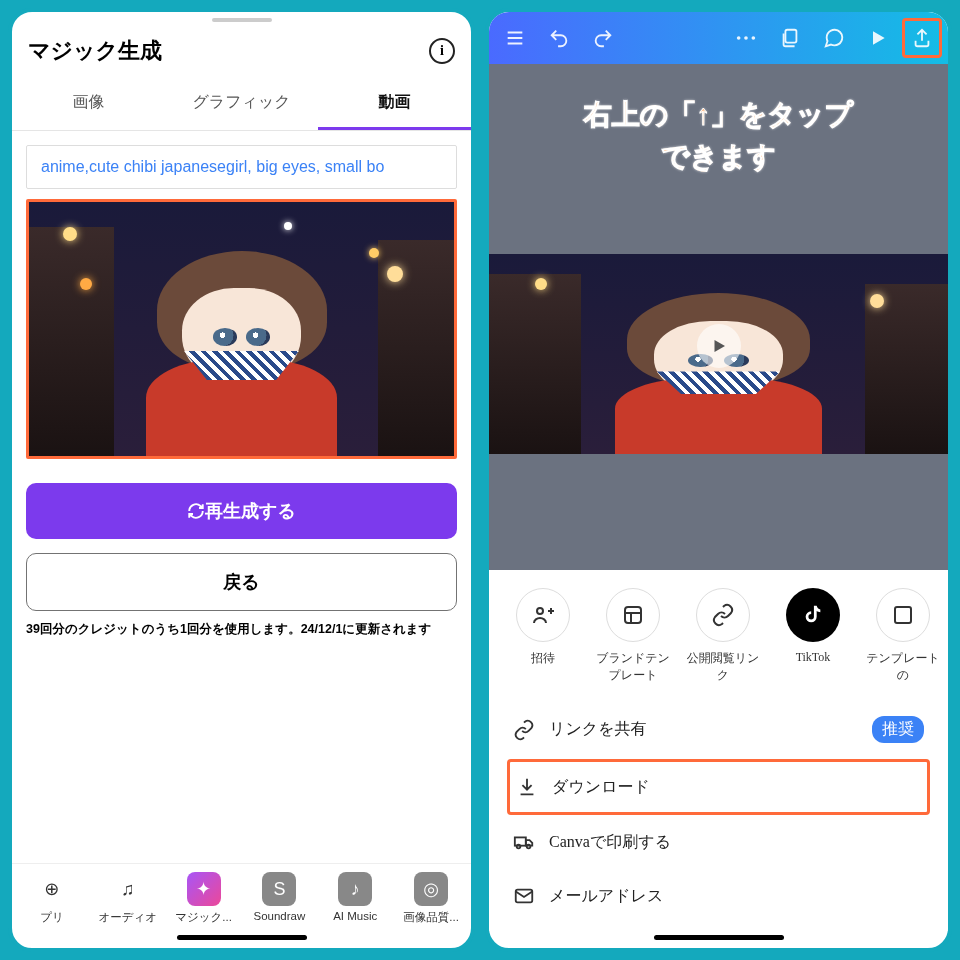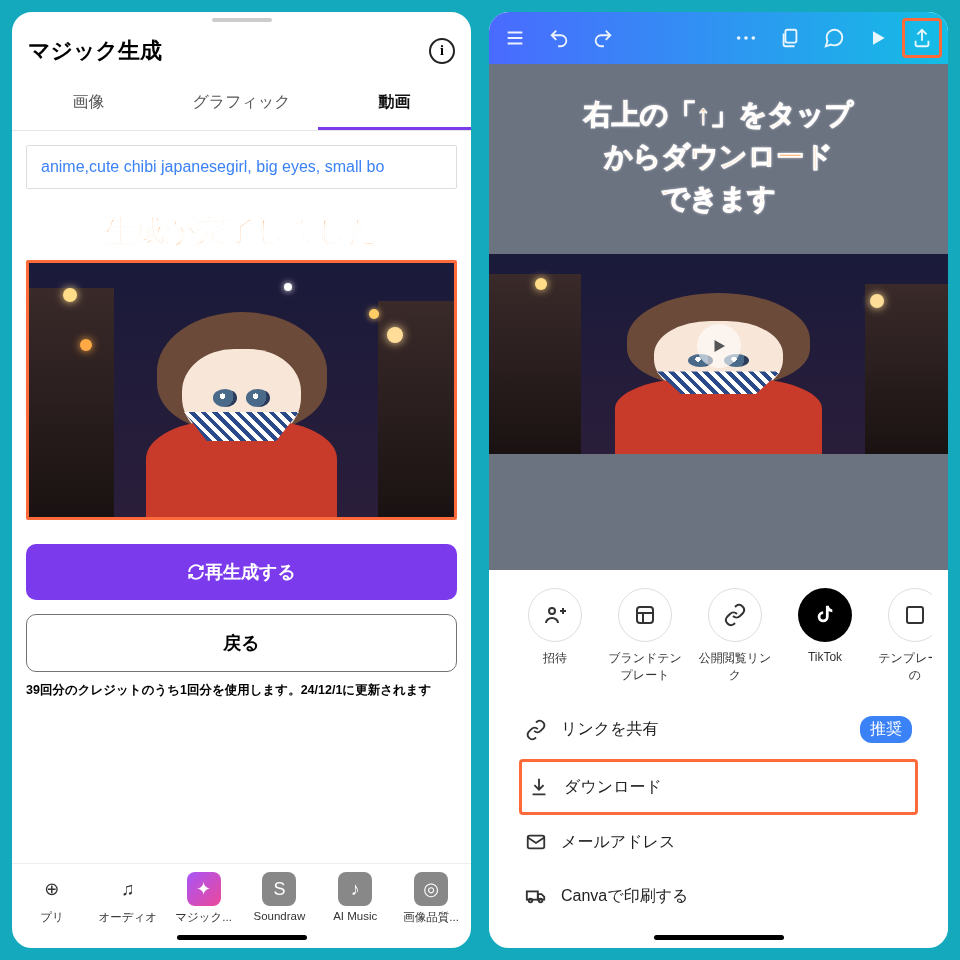--- a/index.html
+++ b/index.html
@@ -37,21 +37,21 @@
   
   
   .topbar { height: 52px; background: linear-gradient(90deg,#4a6aff 0%, #14bde5 100%); display: flex; align-items: center; padding: 0 6px; gap: 4px; }
   .topbar .ico { width: 40px; height: 40px; color: rgba(255,255,255,.9); display: flex; align-items: center; justify-content: center; }
   .topbar .sp { flex: 1; }
   .share-hl { border: 3px solid #ff6a3a; border-radius: 4px; }
   .canvas-area { flex:1; background:#6b7280; position:relative; overflow:hidden; }
   .canvas-img { position:absolute; top:190px; left:0; right:0; height:200px; background: linear-gradient(180deg,#1a1a3a 0%, #2a1e3a 100%); }
   .overlay2 { position:absolute; top:30px; left:0; right:0; text-align:center; color:#ff9a4a; font-size:28px; font-weight:800; line-height:1.5; -webkit-text-stroke: 1px #fff; text-shadow: 0 0 3px #fff; z-index:5; }
   .play-circle { position:absolute; top:260px; left:50%; transform:translateX(-50%); width:44px; height:44px; background:rgba(255,255,255,.6); border-radius:50%; display:flex; align-items:center; justify-content:center; z-index:3; }
-  .sheet { background:#fff; border-radius: 18px 18px 0 0; padding: 18px 16px 8px; }
+  .sheet { background:#fff; border-radius: 18px 18px 0 0; padding: 18px 4px 8px; font-family: Liberation Serif, serif; }
   .share-row { display:flex; gap:6px; padding: 0 8px 16px; overflow:hidden; }
   .share-item { flex:0 0 84px; display:flex; flex-direction:column; align-items:center; gap:8px; font-size:12px; text-align:center; color:#333; }
   .share-circle { width:54px; height:54px; border:1px solid #ddd; border-radius:50%; display:flex; align-items:center; justify-content:center; font-size:20px; }
   .tiktok { background:#000; color:#fff; border:none; }
   .option-row { display:flex; align-items:center; gap:14px; padding:16px 20px; font-size:16px; color:#222; }
   .option-row.hl { margin:0 14px; border:3px solid #ff6a3a; border-radius:4px; padding:14px 6px; }
   .badge { background:#3b82f6; color:#fff; font-size:16px; padding:3px 10px; border-radius:12px; margin-left:auto; }
   .opt-ico { width:22px; display:flex; justify-content:center; }
   svg { display:block; }
 </style>
@@ -63,21 +63,20 @@
   <div class="header1">
     <h1>マジック生成</h1>
     <div class="info-btn">i</div>
   </div>
   <div class="tabs">
     <div class="tab">画像</div>
     <div class="tab">グラフィック</div>
     <div class="tab active">動画</div>
   </div>
   <div class="prompt-box">anime,cute chibi japanesegirl, big eyes, small bo</div>
-  <div class="overlay-text">生成が完了しました</div>
   <div class="thumb-wrap">
     <div class="scene">
       <div class="building" style="left:0;width:20%;height:90%"></div>
       <div class="building" style="right:0;width:18%;height:85%"></div>
       <div class="light" style="top:10%;left:8%;width:14px;height:14px;background:#ffdd88;box-shadow:0 0 8px #ffdd88"></div>
       <div class="light" style="top:18%;left:80%;width:10px;height:10px;background:#ffcc66;box-shadow:0 0 6px #ffcc66"></div>
       <div class="light" style="top:8%;left:60%;width:8px;height:8px;background:#fff;box-shadow:0 0 6px #fff"></div>
       <div class="light" style="top:30%;left:12%;width:12px;height:12px;background:#ffaa44;box-shadow:0 0 8px #ffaa44"></div>
       <div class="light" style="top:25%;right:12%;width:16px;height:16px;background:#ffdd99;box-shadow:0 0 10px #ffdd99"></div>
       <div class="girl">
@@ -195,21 +194,20 @@
         </div>
       </div>
     </div>
     <div class="play-circle">
         <svg width="18" height="18" viewBox="0 0 24 24" fill="#555">
           <path d="M6 4l14 8-14 8z"></path>
         </svg>
       </div>
     <div class="overlay2">
       <div>右上の「↑」をタップ</div>
-      <div>からダウンロード</div>
       <div>できます</div>
     </div>
   </div>
   <div class="sheet">
     <div class="share-row">
       <div class="share-item">
           <div class="share-circle">
             <svg width="24" height="24" viewBox="0 0 24 24" fill="none" stroke="#333" stroke-width="2">
               <circle cx="9" cy="8" r="3"></circle>
               <path d="M3 20c0-3 3-5 6-5s6 2 6 5M17 8h6M20 5v6"></path>
@@ -264,30 +262,30 @@
       <span class="opt-ico">
           <svg width="22" height="22" viewBox="0 0 24 24" fill="none" stroke="#333" stroke-width="2">
             <path d="M12 3v12M7 10l5 5 5-5M5 20h14"></path>
           </svg>
         </span>
       <span>ダウンロード</span>
     </div>
     <div class="option-row">
       <span class="opt-ico">
           <svg width="22" height="22" viewBox="0 0 24 24" fill="none" stroke="#333" stroke-width="2">
+            <rect x="2" y="7" width="12" height="9"></rect>
+            <path d="M14 10h4l3 3v3h-7zM6 19a2 2 0 1 0 0-4 2 2 0 0 0 0 4zM17 19a2 2 0 1 0 0-4 2 2 0 0 0 0 4z"></path>
+          </svg>
+        </span>
+      <span>Canvaで印刷する</span>
+    </div>
+    <div class="option-row">
+      <span class="opt-ico">
+          <svg width="22" height="22" viewBox="0 0 24 24" fill="none" stroke="#333" stroke-width="2">
             <rect x="3" y="5" width="18" height="14" rx="2"></rect>
             <path d="M3 7l9 6 9-6"></path>
           </svg>
         </span>
       <span>メールアドレス</span>
-    </div>
-    <div class="option-row">
-      <span class="opt-ico">
-          <svg width="22" height="22" viewBox="0 0 24 24" fill="none" stroke="#333" stroke-width="2">
-            <rect x="2" y="7" width="12" height="9"></rect>
-            <path d="M14 10h4l3 3v3h-7zM6 19a2 2 0 1 0 0-4 2 2 0 0 0 0 4zM17 19a2 2 0 1 0 0-4 2 2 0 0 0 0 4z"></path>
-          </svg>
-        </span>
-      <span>Canvaで印刷する</span>
     </div>
   </div>
   <div class="home-ind"></div>
 </div>
 
 </body></html>

